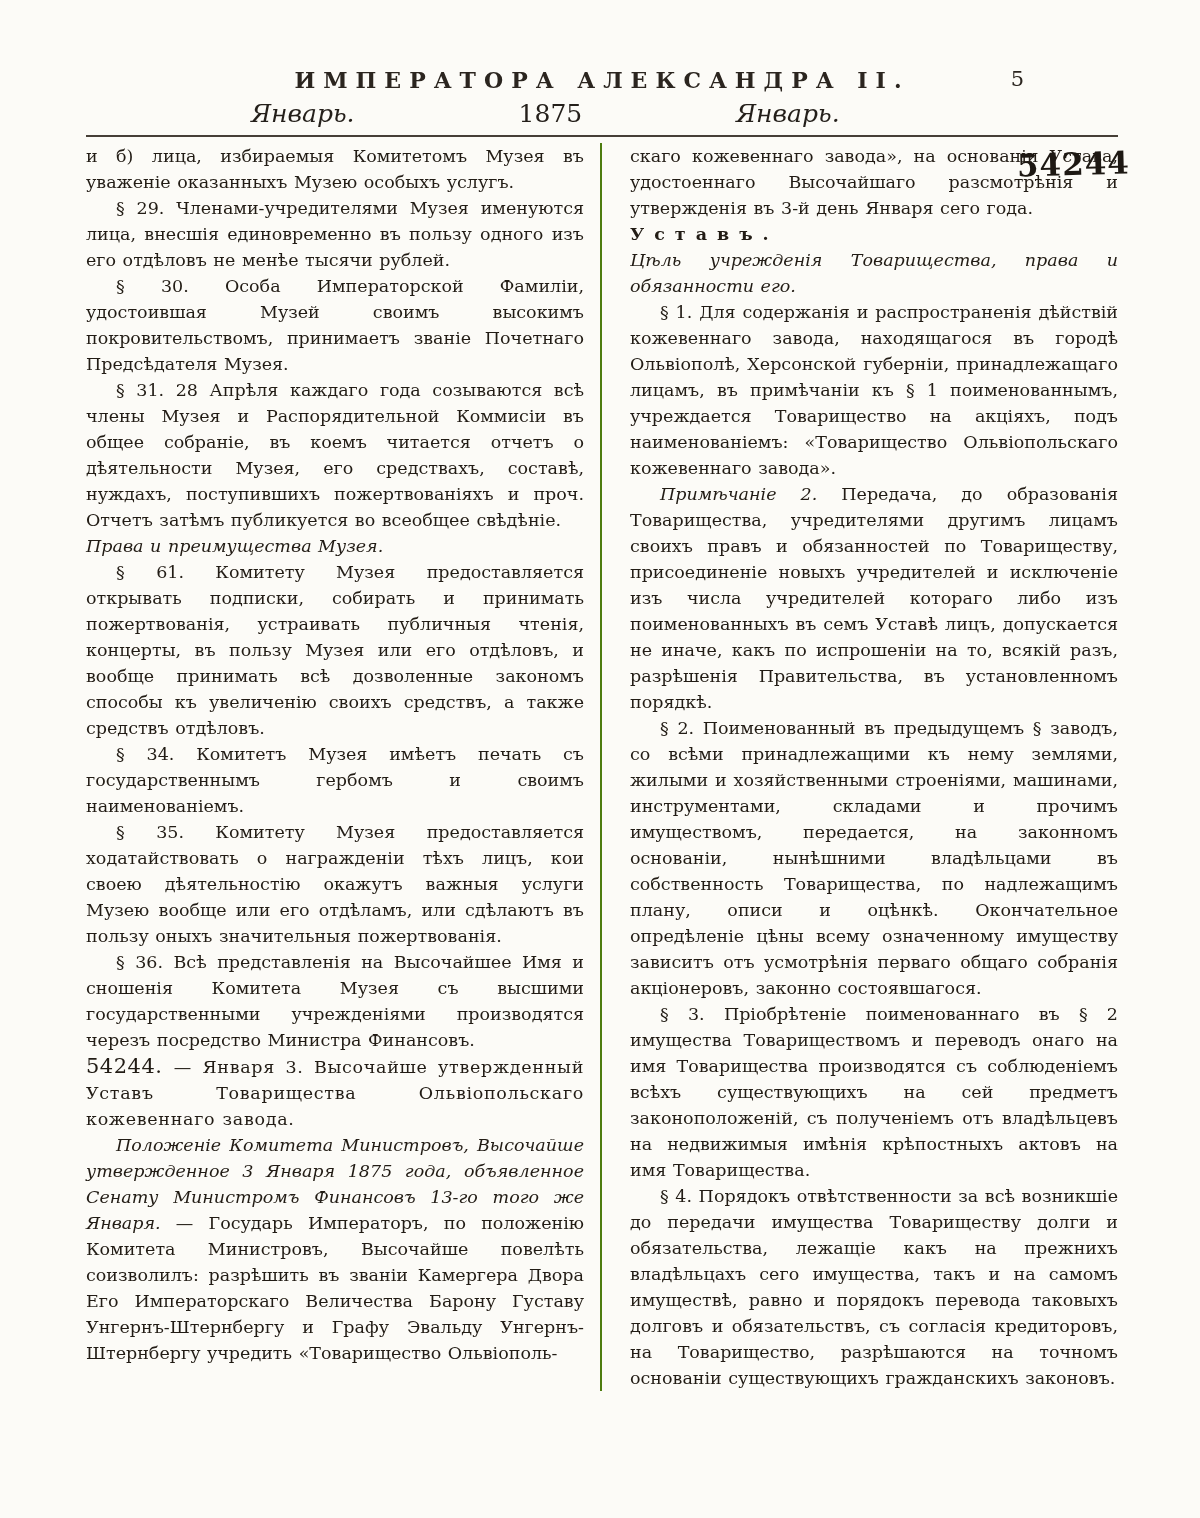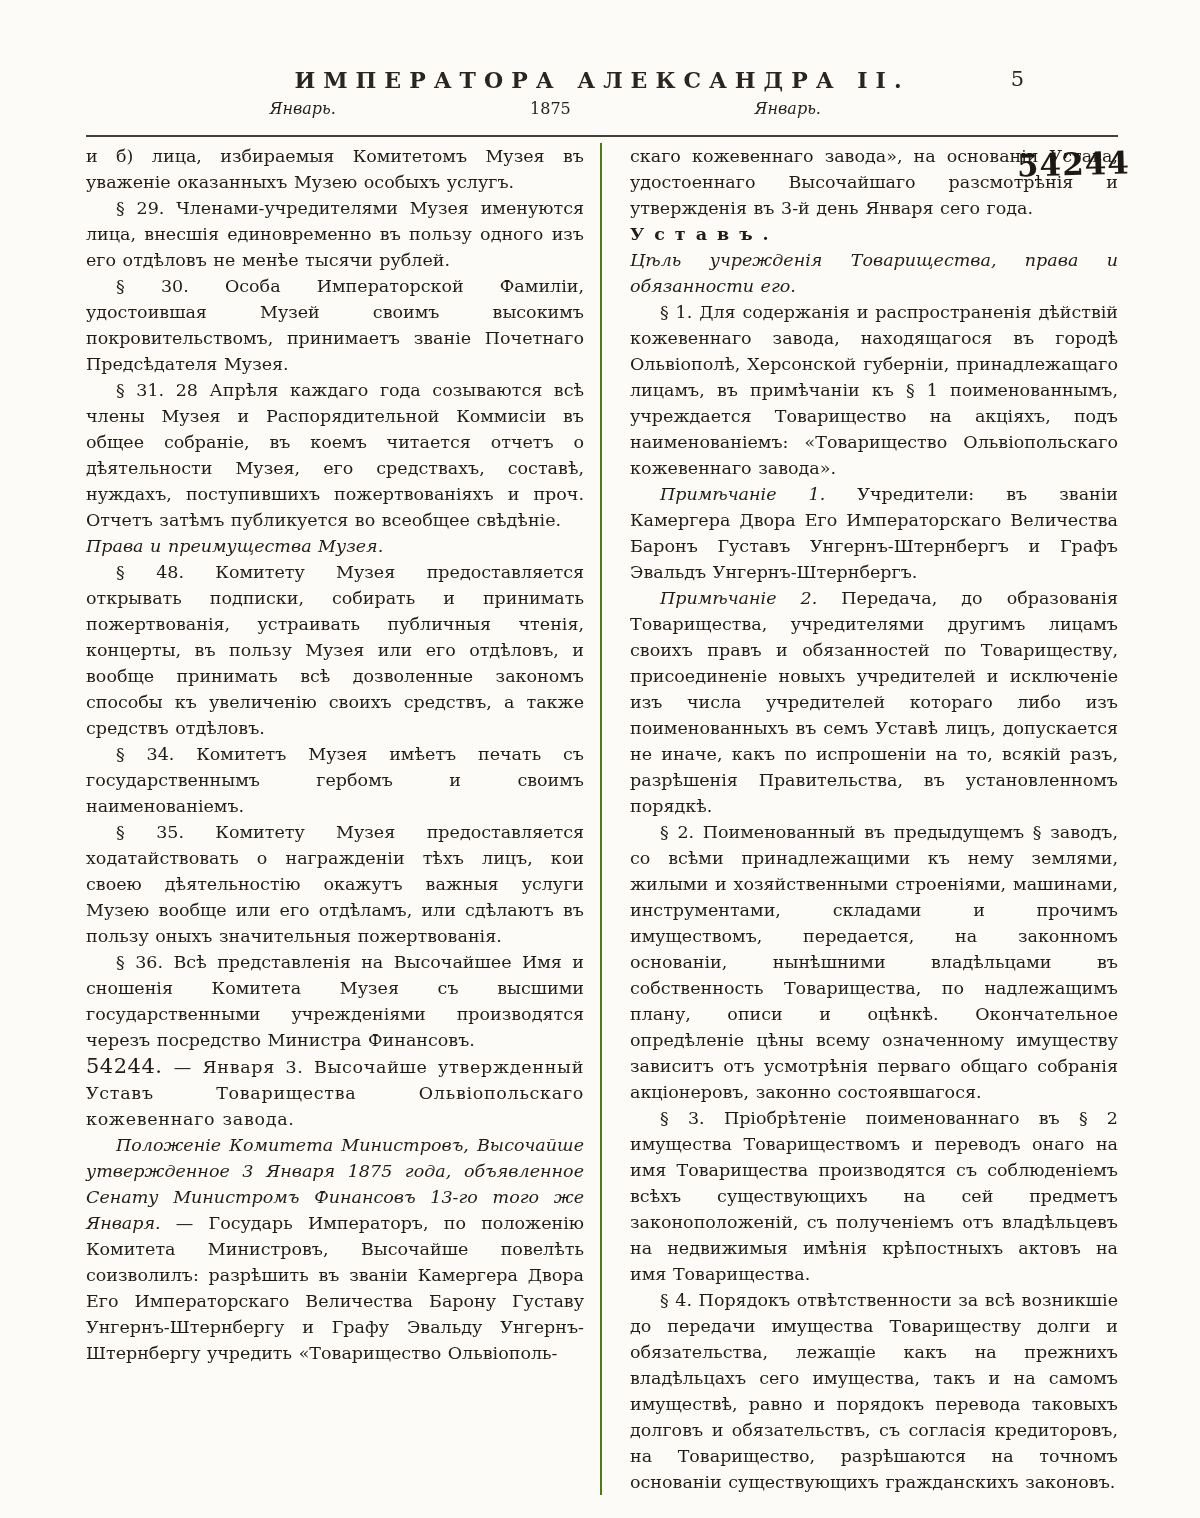--- a/index.html
+++ b/index.html
@@ -14,21 +14,21 @@
   .title-row {
     position:relative; text-align:center;
     font-weight:bold; letter-spacing:8px; font-size:22px; color:#2b251f;
     white-space:nowrap;
     margin-top:11px;
   }
   .pagenum {
     position:absolute; right:94px; top:0; letter-spacing:0;
     font-weight:normal; font-size:21px;
   }
-  .date-row { position:relative; height:32px; margin-top:6px; font-size:16px; }
+  .date-row { position:relative; height:32px; margin-top:6px; font-size:25px; }
   .date-row span { position:absolute; transform:translateX(-50%); white-space:nowrap; }
   .m-left  { left:21%; font-style:italic; }
   .year    { left:45%; font-weight:normal; }
   .m-right { left:68%; font-style:italic; }
 
   .rule { border-top:2px solid #463f37; margin-top:4px; }
 
   .cols { display:flex; margin-top:6px; }
   .col { width:50%; box-sizing:border-box; }
   .col-left  { padding-right:16px; border-right:2px solid #4d7c0f; }
@@ -73,33 +73,32 @@
 
     <div class="rule"></div>
 
     <div class="cols">
       <div class="col col-left" id="left-col">
           <p class="blk cont">и б) лица, избираемыя Комитетомъ Музея въ уваженіе оказанныхъ Музею особыхъ услугъ.</p>
           <p class="blk p">§ 29. Членами-учредителями Музея именуются лица, внесшія единовременно въ пользу одного изъ его отдѣловъ не менѣе тысячи рублей.</p>
           <p class="blk p">§ 30. Особа Императорской Фамиліи, удостоившая Музей своимъ высокимъ покровительствомъ, принимаетъ званіе Почетнаго Предсѣдателя Музея.</p>
           <p class="blk p">§ 31. 28 Апрѣля каждаго года созываются всѣ члены Музея и Распорядительной Коммисіи въ общее собраніе, въ коемъ читается отчетъ о дѣятельности Музея, его средствахъ, составѣ, нуждахъ, поступившихъ пожертвованіяхъ и проч. Отчетъ затѣмъ публикуется во всеобщее свѣдѣніе.</p>
           <p class="blk h-italic">Права и преимущества Музея.</p>
-          <p class="blk p">§ 48. Комитету Музея предоставляется открывать подписки, собирать и принимать пожертвованія, устраивать публичныя чтенія, концерты, въ пользу Музея или его отдѣловъ, и вообще принимать всѣ дозволенные закономъ способы къ увеличенію своихъ средствъ, а также средствъ отдѣловъ.</p>
+          <p class="blk p">§ 61. Комитету Музея предоставляется открывать подписки, собирать и принимать пожертвованія, устраивать публичныя чтенія, концерты, въ пользу Музея или его отдѣловъ, и вообще принимать всѣ дозволенные закономъ способы къ увеличенію своихъ средствъ, а также средствъ отдѣловъ.</p>
           <p class="blk p">§ 34. Комитетъ Музея имѣетъ печать съ государственнымъ гербомъ и своимъ наименованіемъ.</p>
           <p class="blk p">§ 35. Комитету Музея предоставляется ходатайствовать о награжденіи тѣхъ лицъ, кои своею дѣятельностію окажутъ важныя услуги Музею вообще или его отдѣламъ, или сдѣлаютъ въ пользу оныхъ значительныя пожертвованія.</p>
           <p class="blk p">§ 36. Всѣ представленія на Высочайшее Имя и сношенія Комитета Музея съ высшими государственными учрежденіями производятся черезъ посредство Министра Финансовъ.</p>
           <p class="blk entry"><span class="lead">54244. </span>— Января 3. Высочайше утвержденный Уставъ Товарищества Ольвіопольскаго кожевеннаго завода.</p>
           <p class="blk ilead"><span class="lead">Положеніе Комитета Министровъ, Высочайше утвержденное 3 Января 1875 года, объявленное Сенату Министромъ Финансовъ 13-го того же Января. </span>— Государь Императоръ, по положенію Комитета Министровъ, Высочайше повелѣть соизволилъ: разрѣшить въ званіи Камергера Двора Его Императорскаго Величества Барону Густаву Унгернъ-Штернбергу и Графу Эвальду Унгернъ-Штернбергу учредить «Товарищество Ольвіополь-</p>
         </div>
       <div class="col col-right" id="right-col">
           <p class="blk cont">скаго кожевеннаго завода», на основаніи Устава, удостоеннаго Высочайшаго разсмотрѣнія и утвержденія въ 3-й день Января сего года.</p>
           <p class="blk h-ustav">Уставъ.</p>
           <p class="blk h-italic">Цѣль учрежденія Товарищества, права и обязанности его.</p>
           <p class="blk p">§ 1. Для содержанія и распространенія дѣйствій кожевеннаго завода, находящагося въ городѣ Ольвіополѣ, Херсонской губерніи, принадлежащаго лицамъ, въ примѣчаніи къ § 1 поименованнымъ, учреждается Товарищество на акціяхъ, подъ наименованіемъ: «Товарищество Ольвіопольскаго кожевеннаго завода».</p>
-          <p class="blk ilead"><span class="lead">Примѣчаніе 1. </span>Учредители: въ званіи Камергера Двора Его Императорскаго Величества Баронъ Густавъ Унгернъ-Штернбергъ и Графъ Эвальдъ Унгернъ-Штернбергъ.</p>
           <p class="blk ilead"><span class="lead">Примѣчаніе 2. </span>Передача, до образованія Товарищества, учредителями другимъ лицамъ своихъ правъ и обязанностей по Товариществу, присоединеніе новыхъ учредителей и исключеніе изъ числа учредителей котораго либо изъ поименованныхъ въ семъ Уставѣ лицъ, допускается не иначе, какъ по испрошеніи на то, всякій разъ, разрѣшенія Правительства, въ установленномъ порядкѣ.</p>
           <p class="blk p">§ 2. Поименованный въ предыдущемъ § заводъ, со всѣми принадлежащими къ нему землями, жилыми и хозяйственными строеніями, машинами, инструментами, складами и прочимъ имуществомъ, передается, на законномъ основаніи, нынѣшними владѣльцами въ собственность Товарищества, по надлежащимъ плану, описи и оцѣнкѣ. Окончательное опредѣленіе цѣны всему означенному имуществу зависитъ отъ усмотрѣнія перваго общаго собранія акціонеровъ, законно состоявшагося.</p>
           <p class="blk p">§ 3. Пріобрѣтеніе поименованнаго въ § 2 имущества Товариществомъ и переводъ онаго на имя Товарищества производятся съ соблюденіемъ всѣхъ существующихъ на сей предметъ законоположеній, съ полученіемъ отъ владѣльцевъ на недвижимыя имѣнія крѣпостныхъ актовъ на имя Товарищества.</p>
           <p class="blk p">§ 4. Порядокъ отвѣтственности за всѣ возникшіе до передачи имущества Товариществу долги и обязательства, лежащіе какъ на прежнихъ владѣльцахъ сего имущества, такъ и на самомъ имуществѣ, равно и порядокъ перевода таковыхъ долговъ и обязательствъ, съ согласія кредиторовъ, на Товарищество, разрѣшаются на точномъ основаніи существующихъ гражданскихъ законовъ.</p>
         </div>
     </div>
   </div>
 </div>
 
 </body></html>

